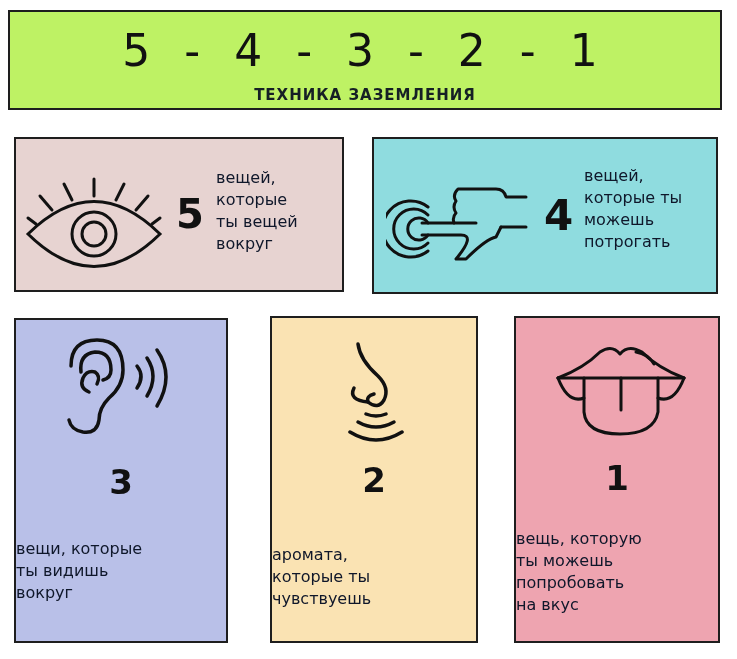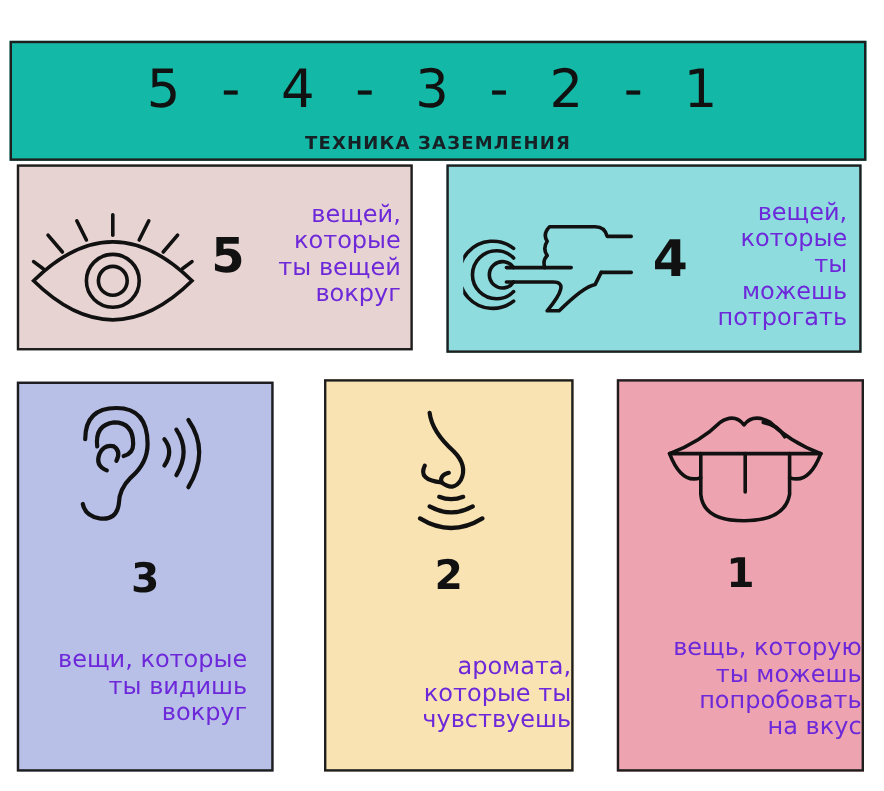--- a/index.html
+++ b/index.html
@@ -1,21 +1,21 @@
 <!DOCTYPE html>
 <html><head>
 <meta charset="utf-8">
 <style>
   html, body { margin:0; padding:0; background:#ffffff; }
   body { width:737px; height:659px; position:relative; overflow:hidden; font-family:"DejaVu Sans", sans-serif; color:#1c1c1c; }
   .box { position:absolute; border:2px solid #1e1e1e; box-sizing:border-box; }
-  .header { left:8px; top:10px; width:714px; height:100px; background:#14b8a6; text-align:center;margin-top:24px; }
+  .header { left:8px; top:10px; width:714px; height:100px; background:#bef264; text-align:center; }
   .header .nums { font-family:"DejaVu Sans", sans-serif; font-size:44px; letter-spacing:10px; margin-top:14px; line-height:50px; color:#111; }
   .header .sub { font-family:"DejaVu Sans", sans-serif; font-weight:bold; font-size:15px; letter-spacing:1px; margin-top:10px; color:#162025; }
-  .card-text { font-family:"DejaVu Sans", sans-serif; font-size:20px; line-height:22px; text-align:right; color:#6d28d9; }
+  .card-text { font-family:"DejaVu Sans", sans-serif; font-size:16px; line-height:22px; text-align:left; color:#0f172a; }
   .big { font-family:"DejaVu Sans", sans-serif; font-weight:bold; color:#111; }
   svg { display:block; }
 </style>
 </head>
 <body>
 
 <div class="box header">
   <div class="nums">5 - 4 - 3 - 2 - 1</div>
   <div class="sub">ТЕХНИКА ЗАЗЕМЛЕНИЯ</div>
 </div>

